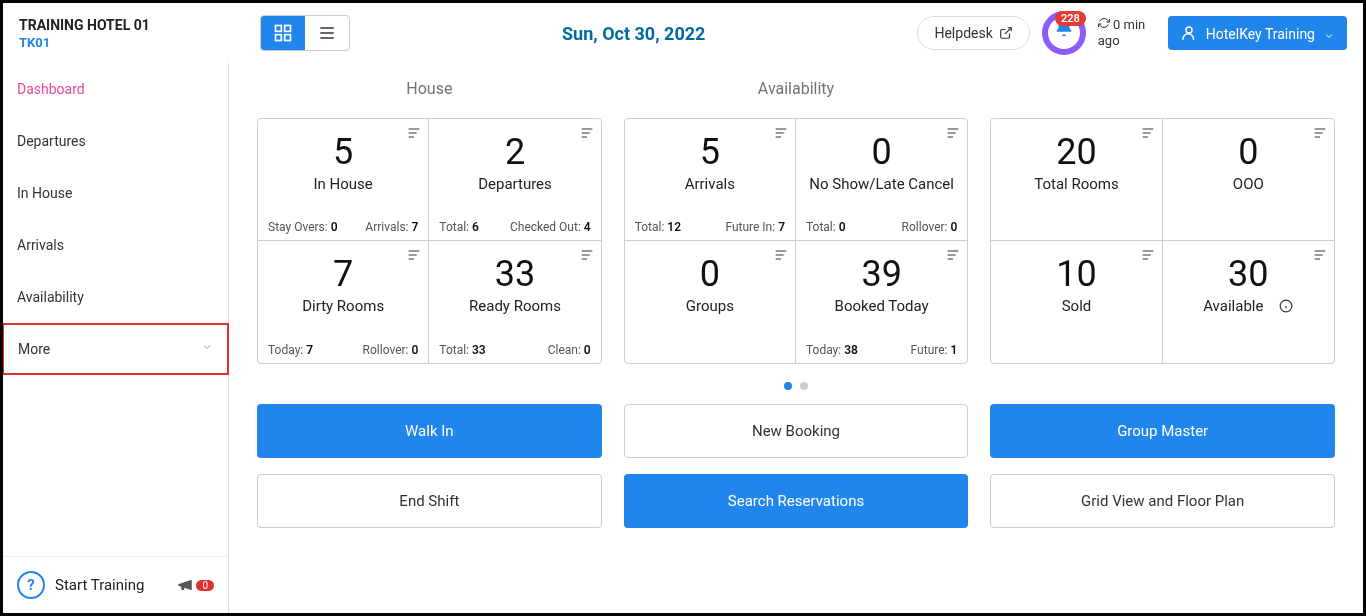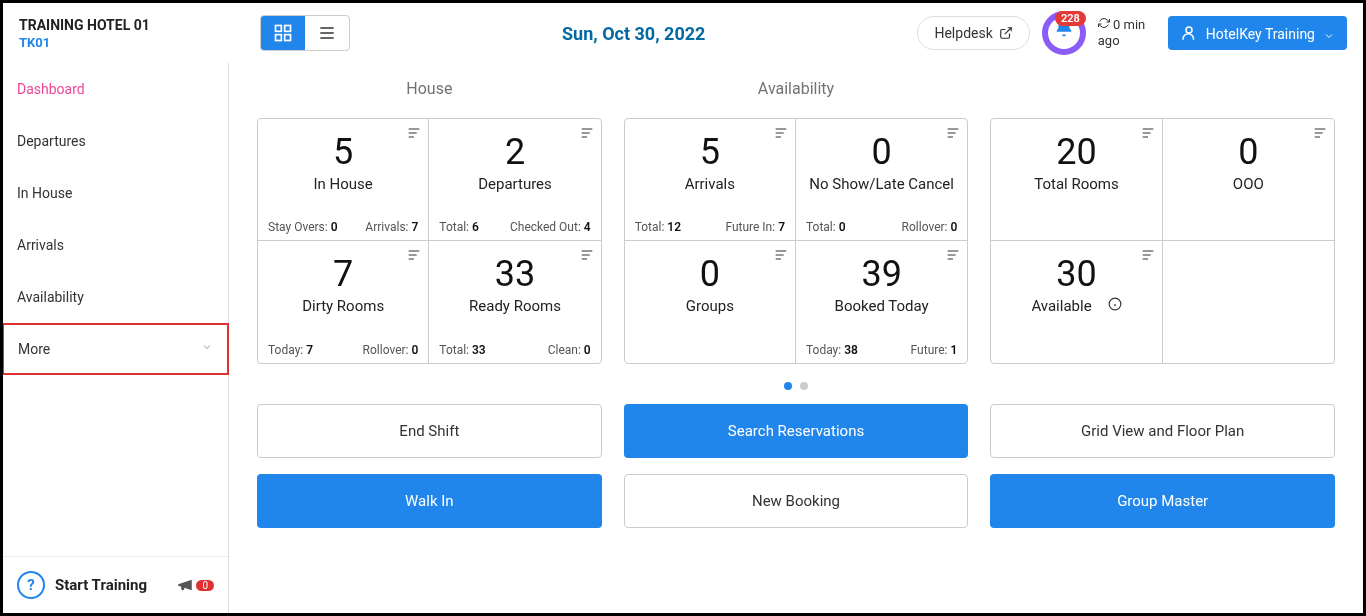--- a/index.html
+++ b/index.html
@@ -20,37 +20,37 @@
   .user-btn { background: #2186eb; color: #fff; display: flex; align-items: flex-end; gap: 8px; padding: 8px 12px; border-radius: 4px; font-size: 14px; cursor: pointer; }
   .user-name { line-height: 1.15; }
   .content { flex: 1; display: flex; min-height: 0; }
   .sidebar { width: 226px; border-right: 1px solid #ddd; display: flex; flex-direction: column; }
   .side-item { padding: 18px 14px; font-size: 14px; color: #333; cursor: pointer; }
   .side-item.active { color: #ec4899; }
   .side-more { padding: 16px 14px; font-size: 14px; color: #333; cursor: pointer; border: 2px solid #e03131; display: flex; justify-content: space-between; align-items: flex-start; margin: 0 -1px; }
   .sidebar-spacer { flex: 1; }
   .start-training { display: flex; align-items: center; gap: 10px; padding: 14px; border-top: 1px solid #eee; }
   .q-circle { width: 28px; height: 28px; border-radius: 50%; border: 2px solid #2186eb; color: #2186eb; display: flex; align-items: center; justify-content: center; font-weight: 700; font-size: 15px; }
-  .st-label { font-weight: 700; font-size: 15px; color: #222; }
+  .st-label { font-weight: 400; font-size: 15px; color: #222; }
   .st-badge { display: flex; align-items: center; gap: 2px; margin-left: auto;}
   .st-count { background: #e03131; color: #fff; font-size: 10px; padding: 0 6px; border-radius: 8px; }
   .main { flex: 1; padding: 16px 28px; overflow: auto; }
   .section-heads { display: grid; grid-template-columns: 1fr 1fr 1fr; gap: 22px; margin-bottom: 20px; }
   .section-heads div { text-align: center; font-size: 16px; color: #737373; }
   .cards-row { display: grid; grid-template-columns: 1fr 1fr 1fr; gap: 22px; }
   .card-group { border: 1px solid #ccc; border-radius: 4px; display: grid; grid-template-columns: 1fr 1fr; }
   .card { border-right: 1px solid #ccc; border-bottom: 1px solid #ccc; padding: 8px 10px 6px; position: relative; min-height: 122px; display: flex; flex-direction: column; }
   .card:nth-child(2n) { border-right: none; }
   .card:nth-child(3), .card:nth-child(4) { border-bottom: none; }
   .card-menu { position: absolute; top: 6px; right: 6px; cursor: pointer; }
   .card-big { font-size: 36px; font-weight: 400; text-align: center; color: #111; margin-top: 4px; }
   .card-title { text-align: center; font-size: 15px; color: #222; margin-top: 2px; }
   .card-footer { display: flex; justify-content: space-between; font-size: 12px; color: #555; margin-top: auto; padding-top: 4px; }
   .card-footer b { color: #111; font-weight: 600; }
-  .info-inline { display: inline-flex; gap: 16px; justify-content: center;}
+  .info-inline { display: inline-flex; align-items: center; gap: 16px; justify-content: center;}
   .dots { display: flex; justify-content: center; gap: 8px; margin: 18px 0 14px; }
   .dot { width: 8px; height: 8px; border-radius: 50%; background: #ccc; }
   .dot.active { background: #2186eb; }
   .action-row { display: grid; grid-template-columns: 1fr 1fr 1fr; gap: 22px; margin-bottom: 16px; }
   .action-btn { height: 54px; display: flex; align-items: center; justify-content: center; border-radius: 4px; font-size: 15px; cursor: pointer; }
   .action-btn.primary { background: #2186eb; color: #fff; }
   .action-btn.outline { border: 1px solid #ccc; color: #333; background: #fff; }
   svg { display: block; }
 </style>
 </head>
@@ -298,42 +298,53 @@
           <div class="card-title">OOO</div>
         </div>
         <div class="card">
           <div class="card-menu">
               <svg width="16" height="16" viewBox="0 0 24 24" fill="none" stroke="#666" stroke-width="2">
                 <line x1="4" y1="6" x2="20" y2="6"></line>
                 <line x1="4" y1="12" x2="16" y2="12"></line>
                 <line x1="4" y1="18" x2="12" y2="18"></line>
               </svg>
             </div>
+          <div class="card-big">10</div>
+          <div class="card-title">Sold</div>
+        </div>
+        <div class="card">
+          <div class="card-menu">
+              <svg width="16" height="16" viewBox="0 0 24 24" fill="none" stroke="#666" stroke-width="2">
+                <line x1="4" y1="6" x2="20" y2="6"></line>
+                <line x1="4" y1="12" x2="16" y2="12"></line>
+                <line x1="4" y1="18" x2="12" y2="18"></line>
+              </svg>
+            </div>
           <div class="card-big">30</div>
           <div class="card-title info-inline">
             <span>Available</span>
             <svg width="14" height="14" viewBox="0 0 24 24" fill="none" stroke="#333" stroke-width="2">
                 <circle cx="12" cy="12" r="10"></circle>
                 <line x1="12" y1="16" x2="12" y2="12"></line>
                 <line x1="12" y1="8" x2="12" y2="8"></line>
               </svg>
           </div>
         </div>
       </div>
     </div>
 
     <div class="dots">
       <div class="dot active"></div>
       <div class="dot"></div>
     </div>
 
     <div class="action-row">
+      <div class="action-btn primary">Walk In</div>
+      <div class="action-btn outline">New Booking</div>
+      <div class="action-btn primary">Group Master</div>
+    </div>
+    <div class="action-row">
       <div class="action-btn outline">End Shift</div>
       <div class="action-btn primary">Search Reservations</div>
       <div class="action-btn outline">Grid View and Floor Plan</div>
     </div>
-    <div class="action-row">
-      <div class="action-btn primary">Walk In</div>
-      <div class="action-btn outline">New Booking</div>
-      <div class="action-btn primary">Group Master</div>
-    </div>
   </div>
 </div>
 
 </body></html>

